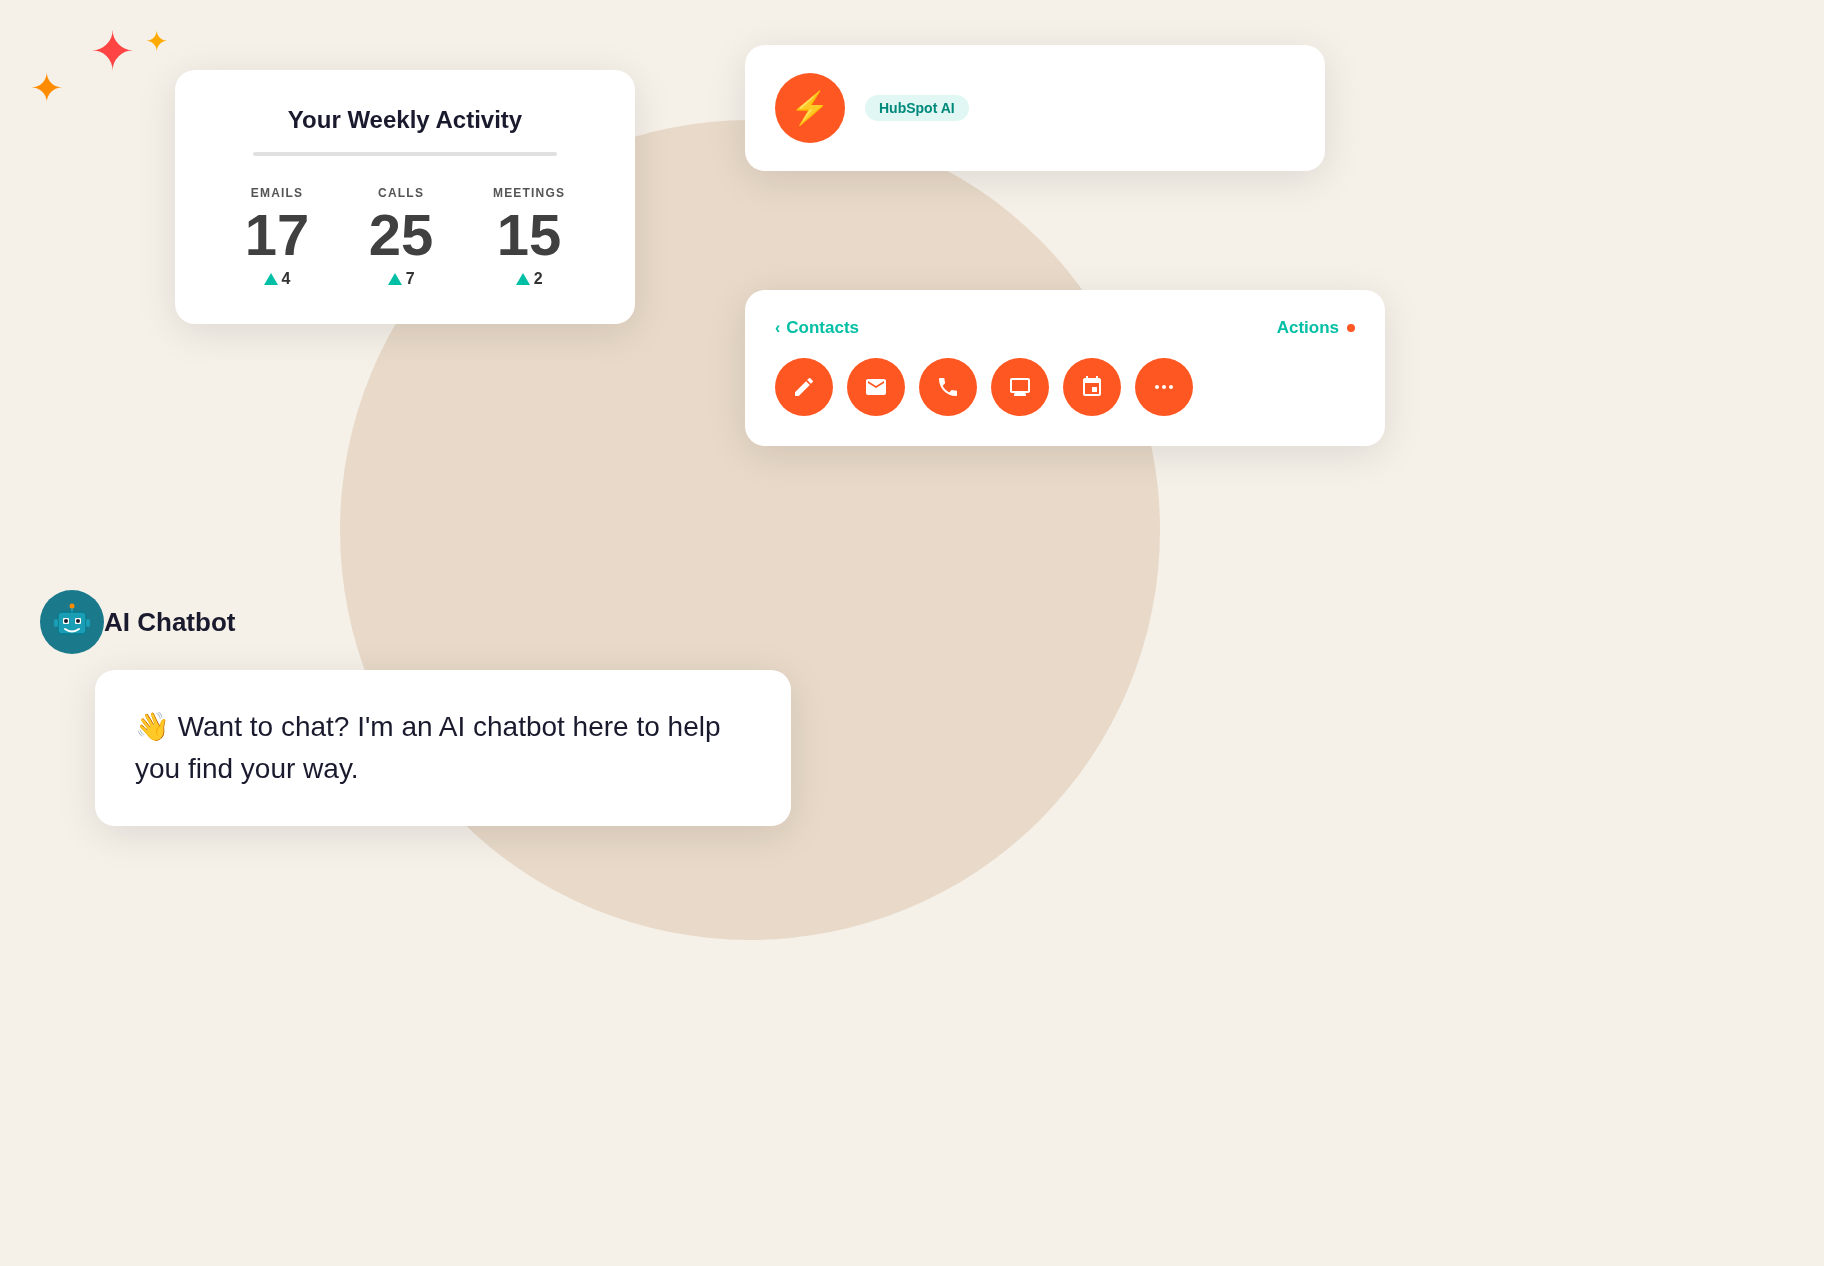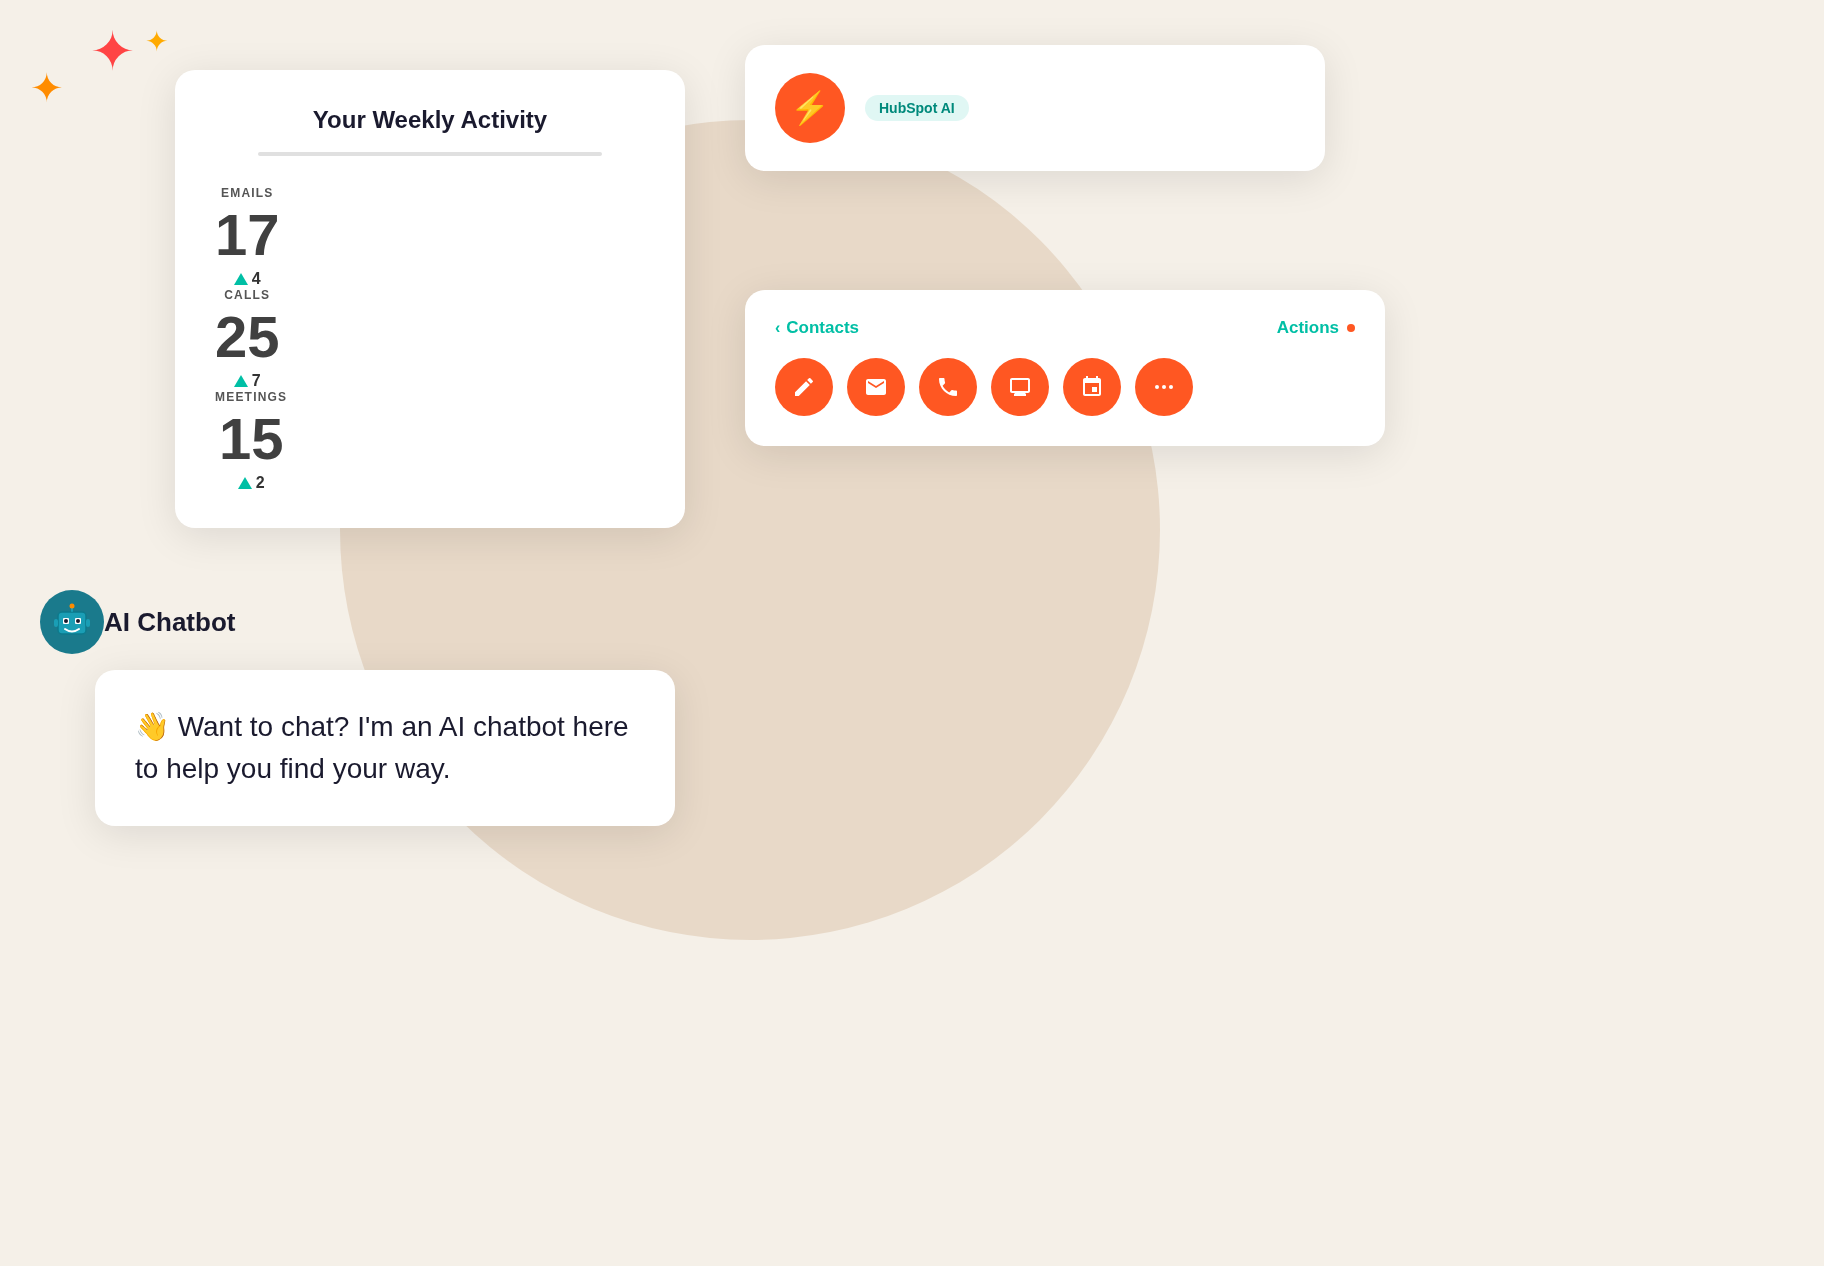--- a/index.html
+++ b/index.html
@@ -50,21 +50,21 @@
       left: 145px;
       font-size: 28px;
       color: #ffaa00;
     }
 
     
     .weekly-card {
       position: absolute;
       top: 70px;
       left: 175px;
-      width: 510px;
+      width: 460px;
       background: white;
       border-radius: 20px;
       padding: 36px 40px 36px 40px;
       box-shadow: 0 8px 40px rgba(0,0,0,0.10);
       z-index: 5;
     }
 
     .weekly-card-title {
       font-size: 24px;
       font-weight: 800;
@@ -78,21 +78,20 @@
       background: #e0e0e0;
       border-radius: 2px;
       margin: 0 auto 30px auto;
       width: 80%;
     }
 
     .weekly-stats {
       display: flex;
       justify-content: space-around;
       align-items: flex-start;
-      flex-direction: column;
     }
 
     .stat-col {
       display: flex;
       flex-direction: column;
       align-items: center;
       gap: 6px;
     }
 
     .stat-label {
@@ -319,21 +318,21 @@
       font-size: 26px;
       font-weight: 800;
       color: #1a1a2e;
     }
 
     
     .chat-card {
       position: absolute;
       top: 670px;
       left: 95px;
-      width: 580px;
+      width: 696px;
       background: white;
       border-radius: 20px;
       padding: 36px 40px;
       box-shadow: 0 8px 40px rgba(0,0,0,0.10);
       z-index: 5;
     }
 
     .chat-message {
       font-size: 28px;
       font-weight: 500;

